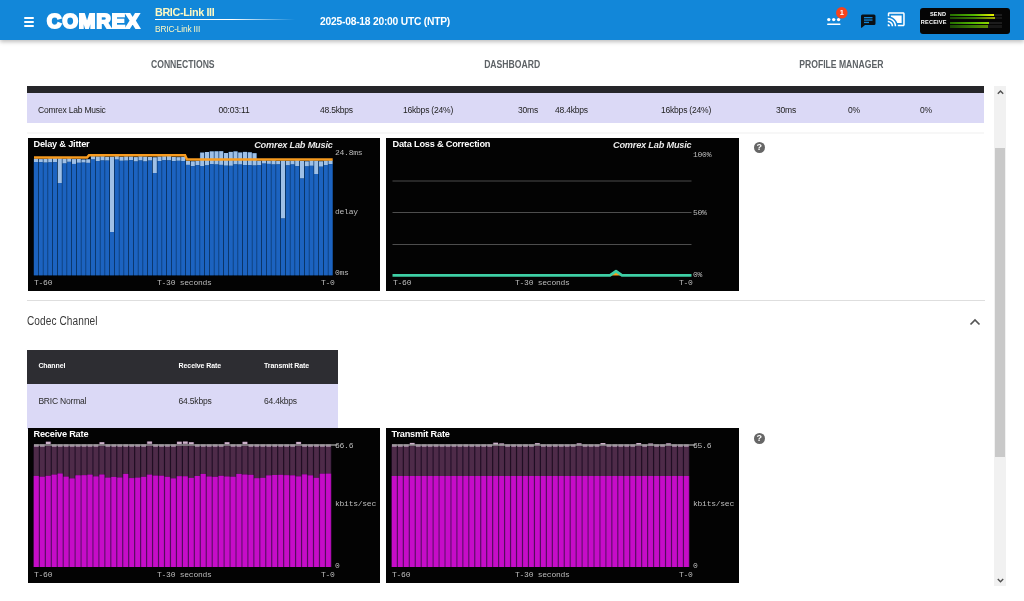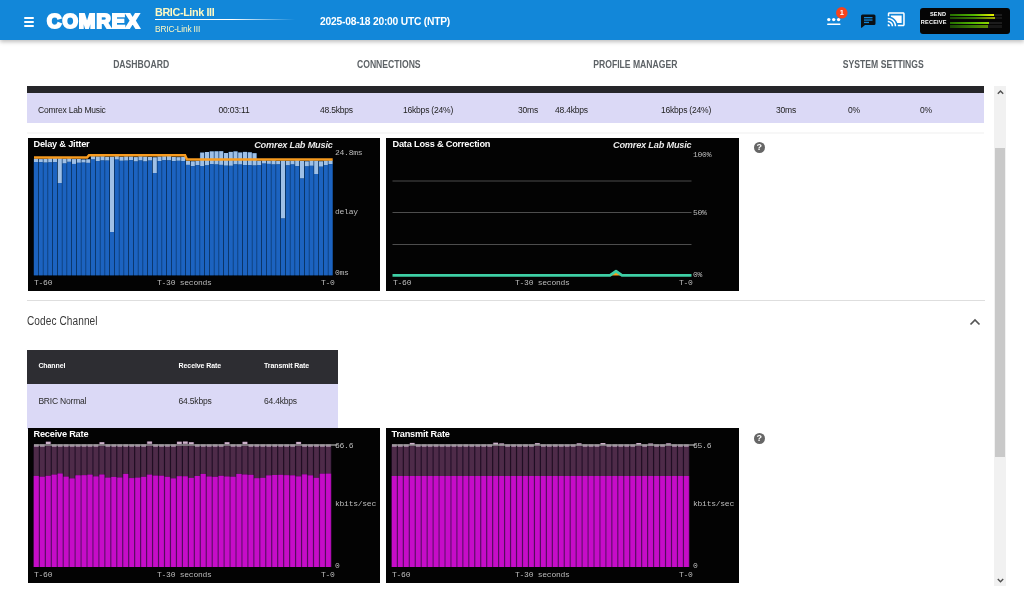--- a/index.html
+++ b/index.html
@@ -89,24 +89,23 @@
     <div class="abs" style="left:30.5px;top:14.3px;width:52px;height:2.6px;background:#1d1d1d">
         <div style="width:39px;height:100%;background:linear-gradient(to right,#256e00,#53b800 60%,#8fd800)"></div>
       </div>
     <div class="abs" style="left:30.5px;top:17.8px;width:52px;height:2.4px;background:#181818">
         <div style="width:38px;height:100%;background:linear-gradient(to right,#1d5a00,#459c00 60%,#79b400);opacity:0.75"></div>
       </div>
   </div>
 </div>
 
 <div id="tabs">
+  <div class="tab"><span>CONNECTIONS</span></div>
   <div class="tab"><span>DASHBOARD</span></div>
-  <div class="tab"><span>CONNECTIONS</span></div>
   <div class="tab"><span>PROFILE MANAGER</span></div>
-  <div class="tab"><span>SYSTEM SETTINGS</span></div>
 </div>
 
 <div class="abs" style="left:27px;top:86px;width:957px;height:6.5px;background:#26262a"></div>
 <div id="connrow">
   <span style="left:11px">Comrex Lab Music</span>
   <span style="left:180px;width:54px;text-align:center">00:03:11</span>
   <span style="left:293px;width:54px;">48.5kbps</span>
   <span style="left:367px;width:68px;text-align:center">16kbps (24%)</span>
   <span style="left:474px;width:54px;text-align:center">30ms</span>
   <span style="left:528px;width:54px;text-align:left">48.4kbps</span>

